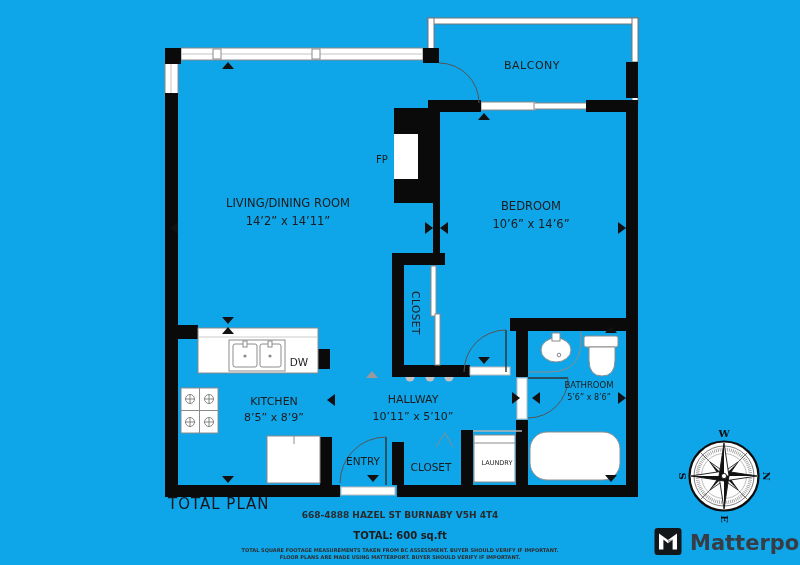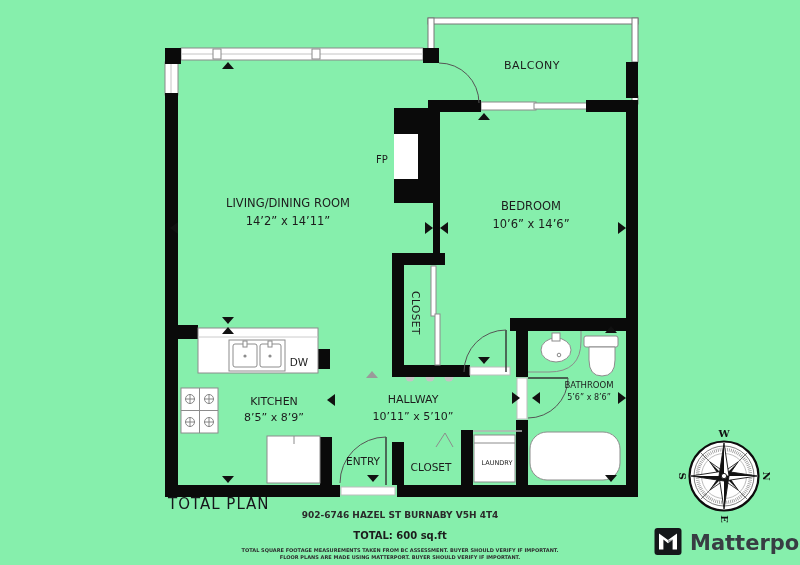--- a/index.html
+++ b/index.html
@@ -1,16 +1,16 @@
 <!DOCTYPE html>
 <html><head>
 <meta charset="utf-8">
 <style>
   html,body{margin:0;padding:0;background:#ffffff;}
-  #stage{position:relative;width:800px;height:565px;background:#86efac;overflow:hidden;
+  #stage{position:relative;width:800px;height:565px;background:#0ea5e9;overflow:hidden;
          font-family:"DejaVu Sans",sans-serif;}
   svg{position:absolute;left:0;top:0;}
   .wall{fill:#0a0a0a;}
   .win{fill:#ffffff;stroke:#8a8a8a;stroke-width:1;}
   .rail{fill:#ffffff;stroke:#777;stroke-width:1;}
   .fix{fill:#ffffff;stroke:#8c8c8c;stroke-width:1;}
   .fixthin{fill:none;stroke:#8c8c8c;stroke-width:1;}
   .arc{fill:none;stroke:#555;stroke-width:1;}
   .leaf{stroke:#333;stroke-width:1.4;}
   .thresh{fill:#ffffff;stroke:#bdbdbd;stroke-width:1;}
@@ -220,19 +220,19 @@
     <g>
       <rect x="0.5" y="1" width="27" height="27" rx="3" fill="#14171a"></rect>
       <polygon points="5,22.5 5,6.5 14,13 23,6.5 23,22.5 18.6,22.5 18.6,12.6 14,16.2 9.4,12.6 9.4,22.5" fill="#ffffff"></polygon>
       <polygon points="14,13 18.6,12.6 14,16.2" fill="#a8abad"></polygon>
     </g>
     <text class="brand-text" x="36" y="23">Matterport</text>
   </g>
 </svg>
 
   <div id="floor-plan-title">TOTAL PLAN</div>
-  <div id="address" class="footer-txt">902-6746 HAZEL ST BURNABY V5H 4T4</div>
+  <div id="address" class="footer-txt">668-4888 HAZEL ST BURNABY V5H 4T4</div>
   <div id="total" class="footer-txt">TOTAL: 600 sq.ft</div>
   <div id="disc" class="footer-txt">
     <div>TOTAL SQUARE FOOTAGE MEASUREMENTS TAKEN FROM BC ASSESSMENT. BUYER SHOULD VERIFY IF IMPORTANT.</div>
     <div>FLOOR PLANS ARE MADE USING MATTERPORT. BUYER SHOULD VERIFY IF IMPORTANT.</div>
   </div>
 </div>
 
 </body></html>

